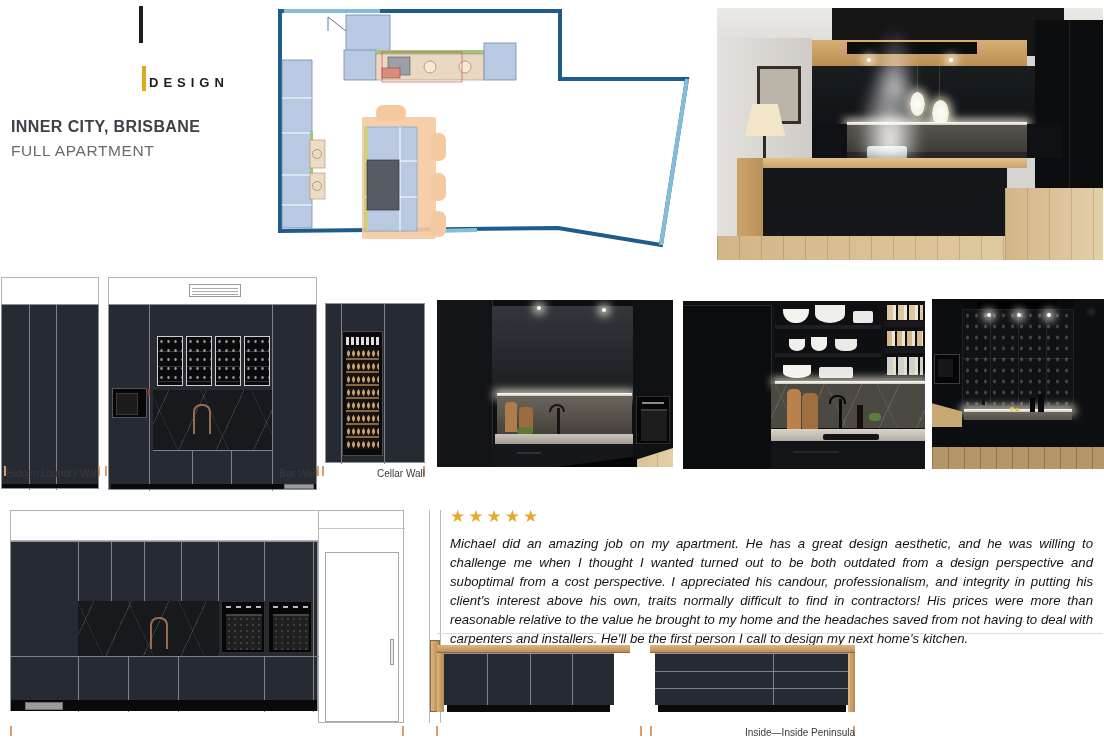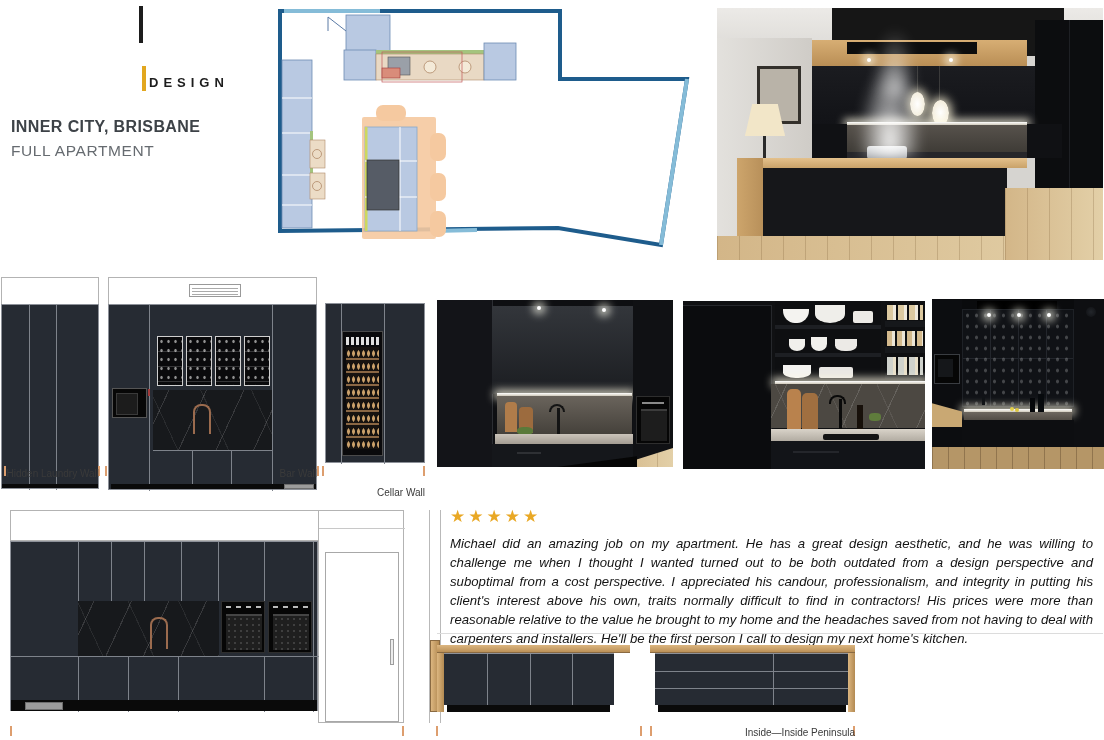--- a/index.html
+++ b/index.html
@@ -195,21 +195,21 @@
   </div>
 
   <div class="tick" style="left:4px;top:466px;"></div>
   <div class="tick" style="left:98px;top:466px;"></div>
   <div class="tick" style="left:105px;top:466px;"></div>
   <div class="tick" style="left:317px;top:466px;"></div>
   <div class="tick" style="left:322px;top:466px;"></div>
   <div class="tick" style="left:423px;top:466px;"></div>
   <div class="a elev-label" style="left:1px;top:468px;width:98px;">Hidden Laundry Wall</div>
   <div class="a elev-label" style="left:108px;top:468px;width:209px;">Bar Wall</div>
-  <div class="a elev-label" style="left:325px;top:487px;width:100px;">Cellar Wall</div>
+  <div class="a elev-label" style="left:325px;top:468px;width:100px;">Cellar Wall</div>
 
   <div class="a ph" style="left:437px;top:300px;width:236px;height:167px;background:#0e0f12;">
     <div class="a" style="left:0;top:0;width:55px;height:167px;background:#131418;border-right:1px solid #2c2e33;"></div>
     <div class="a" style="left:55px;top:6px;width:150px;height:88px;background:linear-gradient(180deg,#33363b,#1b1d21);"></div>
     <div class="glowdot" style="left:100px;top:6px;"></div>
     <div class="glowdot" style="left:165px;top:8px;"></div>
     <div class="ledline" style="left:60px;top:93px;width:135px;"></div>
     <div class="a" style="left:60px;top:96px;width:135px;height:38px;background:linear-gradient(#6a645c,#45413b);"></div>
     <div class="a" style="left:68px;top:102px;width:12px;height:30px;border-radius:4px 4px 0 0;background:#b07c4a;"></div>
     <div class="a" style="left:82px;top:107px;width:14px;height:26px;border-radius:4px 4px 0 0;background:#9c6b3e;"></div>

